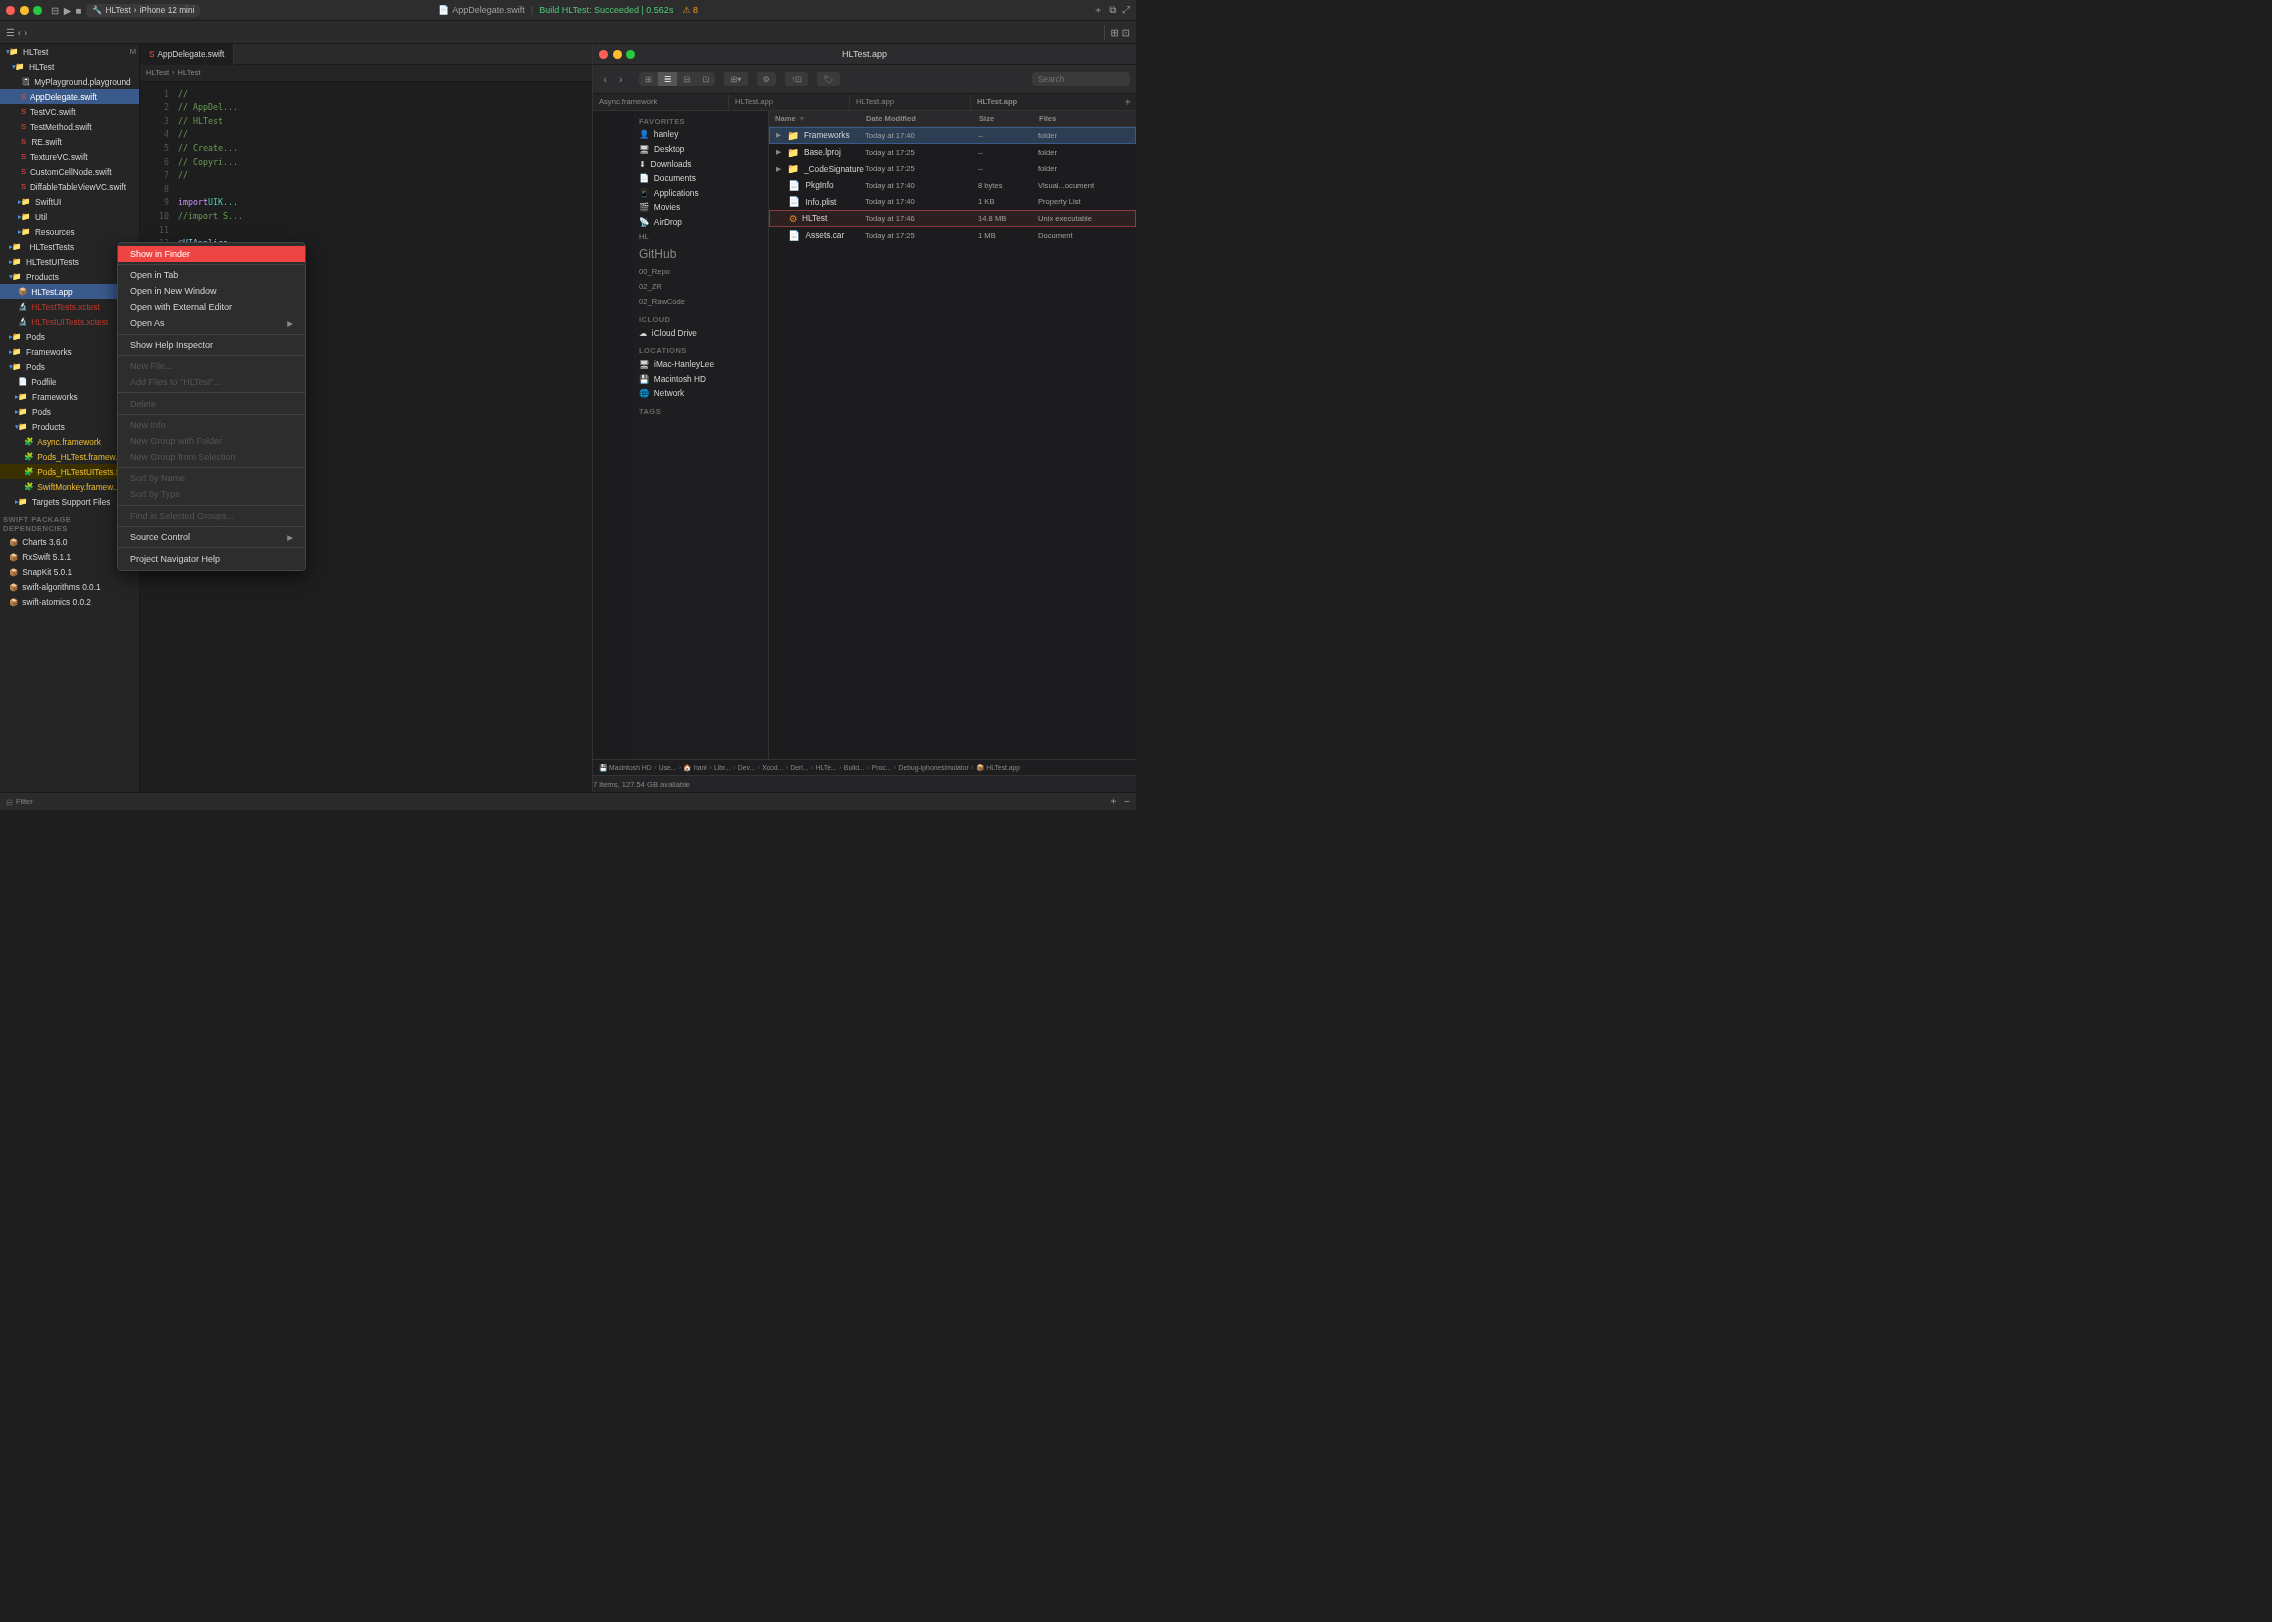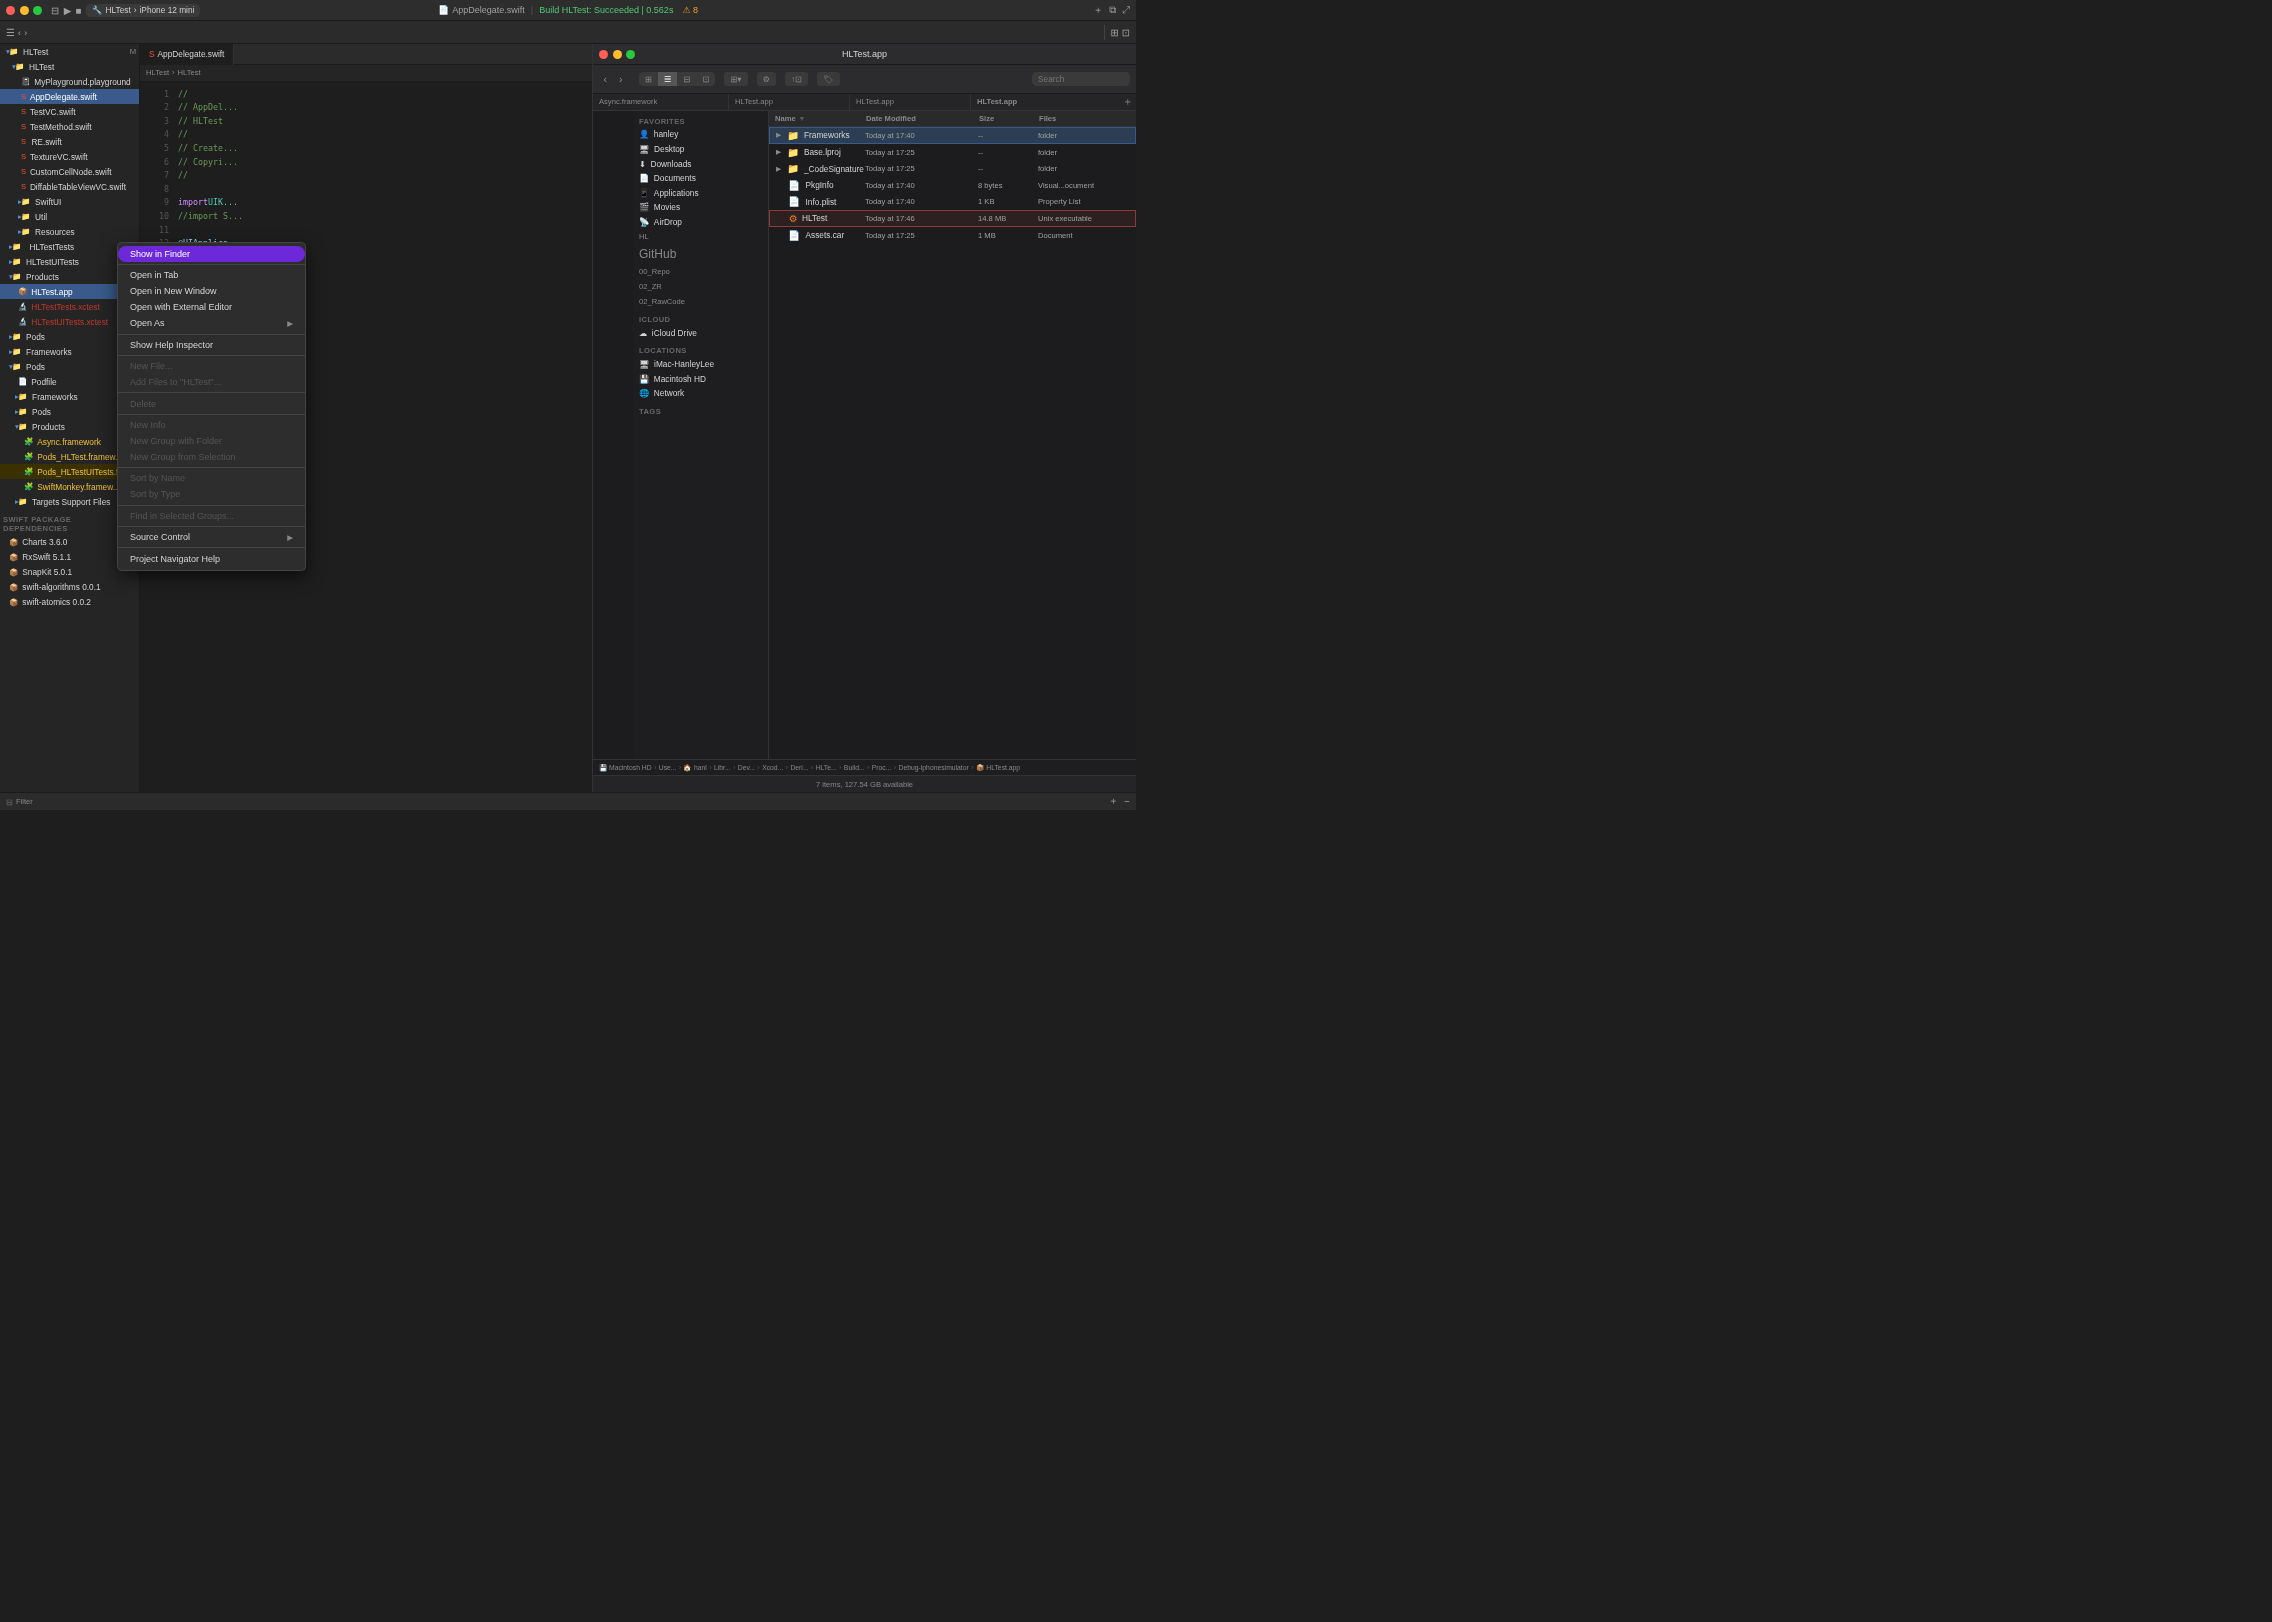--- a/index.html
+++ b/index.html
@@ -126,21 +126,21 @@
       font-size: 9px;
     }
     .ctx-item {
       padding: 3px 12px;
       cursor: pointer;
       display: flex;
       align-items: center;
       justify-content: space-between;
       color: #d4d4d4;
     }
-    .ctx-item.highlighted { background: #6d28d9; color: #fff; border-radius: 8px; }
+    .ctx-item.highlighted { background: #ef4444; color: #fff; }
     .ctx-item.disabled { color: #555; cursor: default; }
     .ctx-separator { height: 0.8px; background: #444; margin: 2.3px 0; }
     .ctx-item .chevron { color: #888; font-size: 7.6px; }
 
     
     .editor-area {
       flex: 1;
       background: #1e1e1e;
       overflow: hidden;
       position: relative;
@@ -323,21 +323,21 @@
     .finder-row .size-cell { width: 60px; font-size: 7.6px; color: #a0a0a0; }
     .finder-row .kind-cell { width: 91px; font-size: 7.6px; color: #a0a0a0; }
     .folder-chevron { color: #888; font-size: 6.8px; margin-right: 1.5px; }
     .file-icon-yellow { color: #f0c030; font-size: 9.8px; }
     .file-icon-gray { color: #888; font-size: 9.8px; }
     .finder-status-bar {
       background: #252527;
       height: 16.6px;
       display: flex;
       align-items: center;
-      justify-content: center;
+      justify-content: flex-start;
       border-top: 0.8px solid #333;
       font-size: 7.6px;
       color: #888;
     }
     .finder-bottom-path {
       background: #1e1e20;
       height: 16.6px;
       display: flex;
       align-items: center;
       padding: 0 6px;

